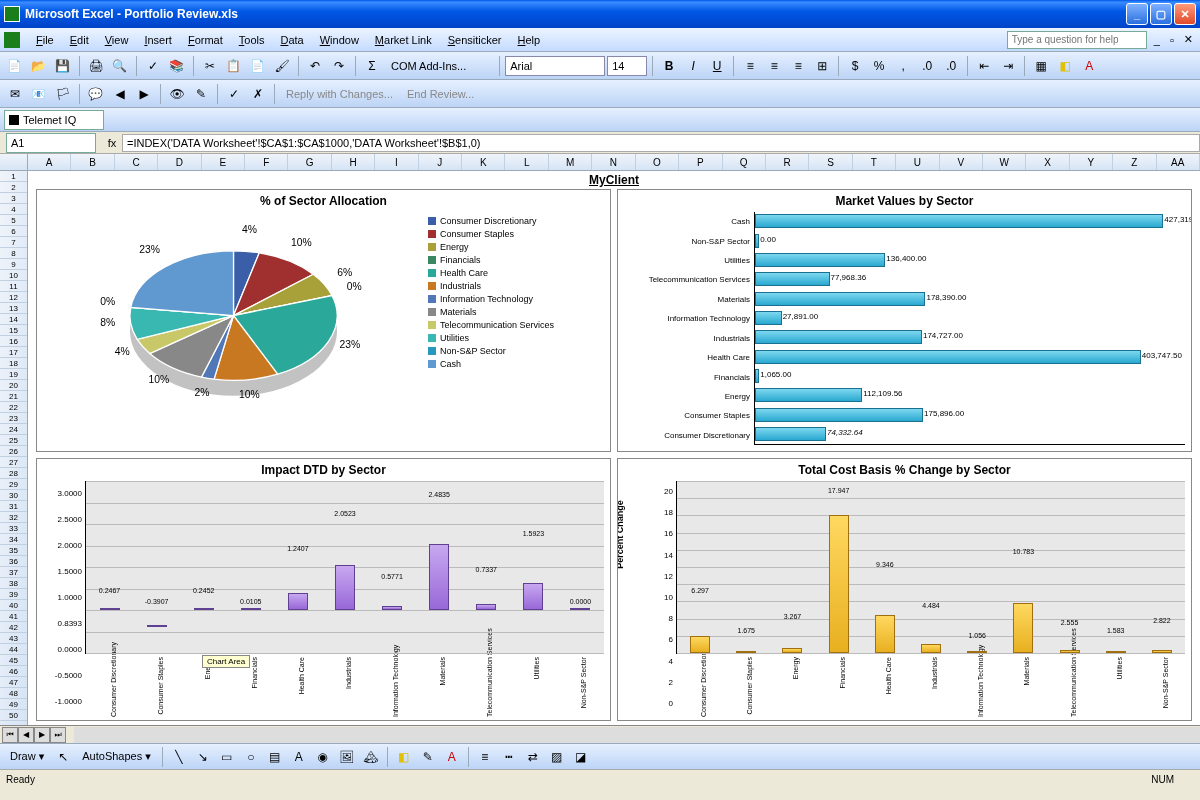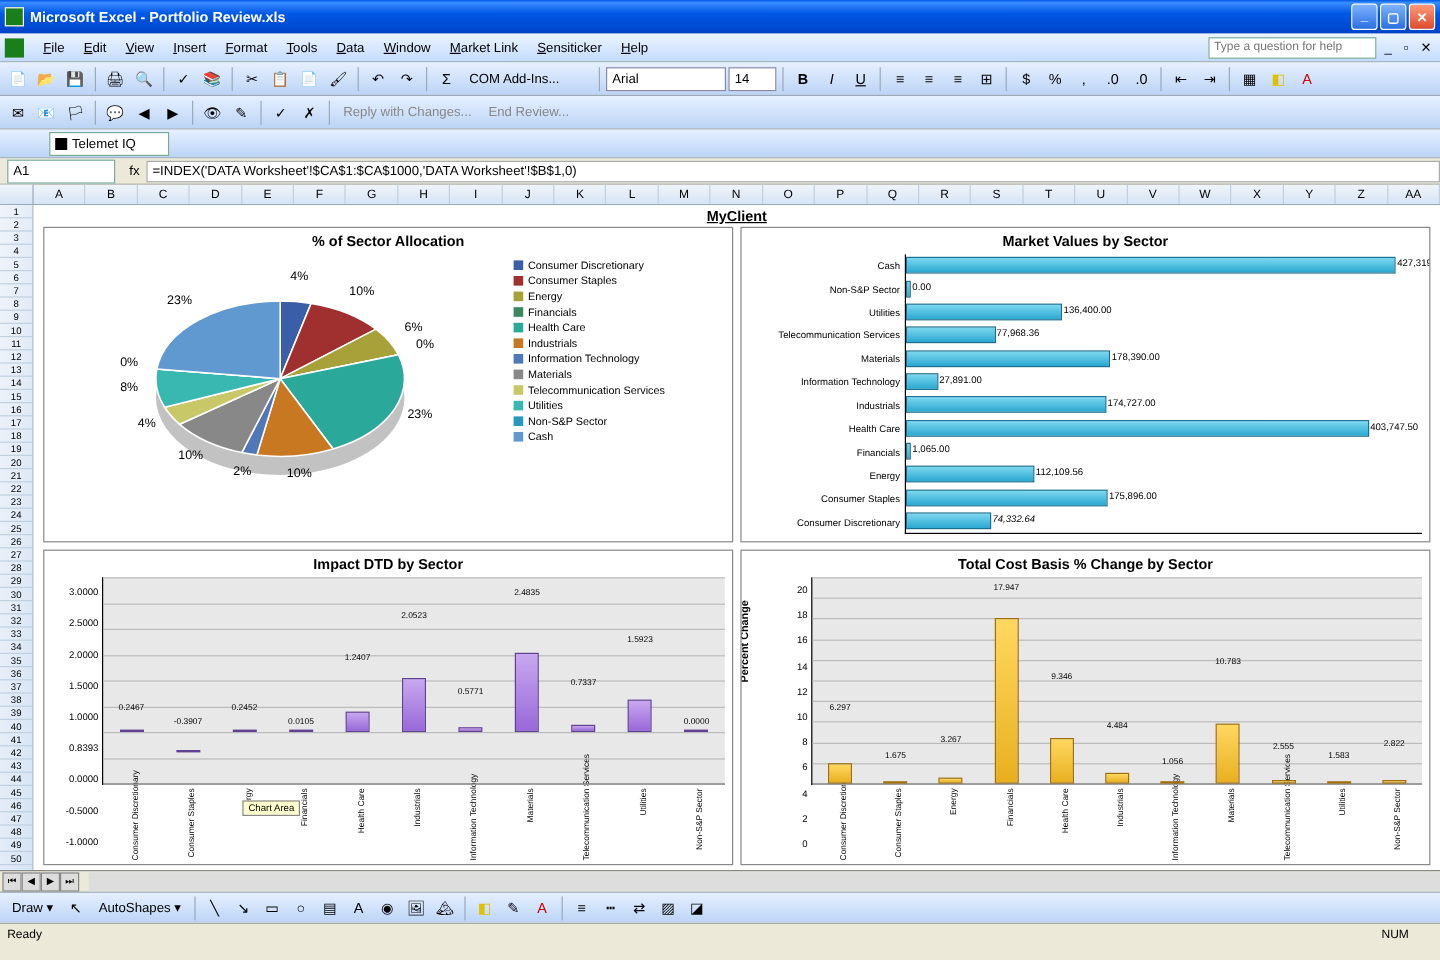--- a/index.html
+++ b/index.html
@@ -26,21 +26,21 @@
 .toolbar { background: linear-gradient(to bottom, #e6f0ff, #bcd4f6); height: 28px; display: flex; align-items: center; padding: 0 4px; border-bottom: 1px solid #9ab; gap: 2px; }
 .toolbar2 { background: linear-gradient(to bottom, #e6f0ff, #bcd4f6); height: 28px; display: flex; align-items: center; padding: 0 4px; border-bottom: 1px solid #9ab; gap: 2px; }
 .tb-btn { width: 22px; height: 22px; border: 1px solid transparent; border-radius: 2px; display: flex; align-items: center; justify-content: center; cursor: pointer; font-size: 12px; }
 .tb-sep { width: 1px; height: 20px; background: #9ab; margin: 0 3px; }
 .tb-text { padding: 2px 6px; cursor: pointer; font-size: 11px; }
 .font-select { width: 100px; height: 20px; font-size: 11px; border: 1px solid #88a; padding: 0 4px; background: white; }
 .size-select { width: 40px; height: 20px; font-size: 11px; border: 1px solid #88a; padding: 0 4px; background: white; }
 
 
 .namebox-row { background: linear-gradient(to bottom, #e6f0ff, #bcd4f6); height: 24px; display: flex; align-items: center; padding: 0 4px; border-bottom: 1px solid #9ab; gap: 4px; }
-.addon-box { width: 100px; height: 20px; background: white; border: 1px solid #7a9; display: flex; align-items: center; padding: 0 4px; font-size: 11px; margin-left: 37px; }
+.addon-box { width: 100px; height: 20px; background: white; border: 1px solid #7a9; display: flex; align-items: center; padding: 0 4px; font-size: 11px; }
 .name-box { width: 90px; height: 20px; background: white; border: 1px solid #7a9; padding: 0 4px; font-size: 11px; }
 .formula-row { height: 22px; display: flex; align-items: center; background: #ece9d8; border-bottom: 1px solid #aaa; }
 .formula-bar { flex: 1; height: 18px; background: white; border: 1px solid #aaa; padding: 0 4px; font-size: 11px; display: flex; align-items: center; }
 .fx-label { width: 20px; text-align: center; font-size: 11px; }
 
 
 .col-headers { height: 17px; display: flex; background: linear-gradient(to bottom, #f0f4fa, #d6e4f5); border-bottom: 1px solid #9ab; }
 .corner-box { width: 28px; border-right: 1px solid #9ab; background: linear-gradient(to bottom, #f0f4fa, #d6e4f5); }
 .col-h { flex: 1; text-align: center; border-right: 1px solid #c0d0e0; font-size: 10px; line-height: 17px; cursor: pointer; min-width: 40px; }
 
@@ -577,21 +577,21 @@
               <div class="vbar-col" style="left: calc(86.3636% - 10px); bottom: 25%; height: 39.8075%;">
                 <div class="bar" style="height: 39.8075%; position: absolute; bottom: 0px; width: 100%;"></div>
                 <div class="val">1.5923</div>
               </div>
               <div class="vbar-col" style="left: calc(95.4545% - 10px); bottom: 25%; height: 0%;">
                 <div class="bar" style="height: 0%; position: absolute; bottom: 0px; width: 100%;"></div>
                 <div class="val">0.0000</div>
               </div>
             </div>
         </div>
-        <div class="chart-area-tip" style="left:165px;bottom:40px;">Chart Area</div>
+        <div class="chart-area-tip" style="left:165px;bottom:52px;">Chart Area</div>
       </div>
 
       <div class="chart-box">
         <div class="chart-title">Total Cost Basis % Change by Sector</div>
         <div class="vbar-wrap">
           <div class="vbar-yaxis" id="vbar2-yaxis" style="width:52px;">
             <div class="vbar-ylabel">Percent Change</div>
           <div style="flex: 1 1 0%; display: flex; align-items: center; justify-content: flex-end;">20</div>
               <div style="flex: 1 1 0%; display: flex; align-items: center; justify-content: flex-end;">18</div>
               <div style="flex: 1 1 0%; display: flex; align-items: center; justify-content: flex-end;">16</div>

